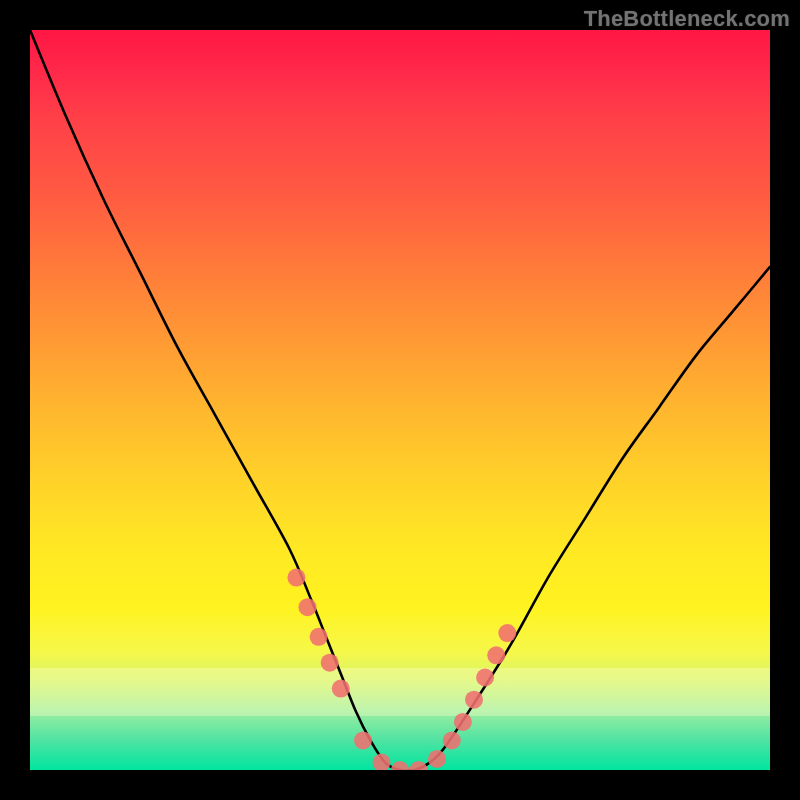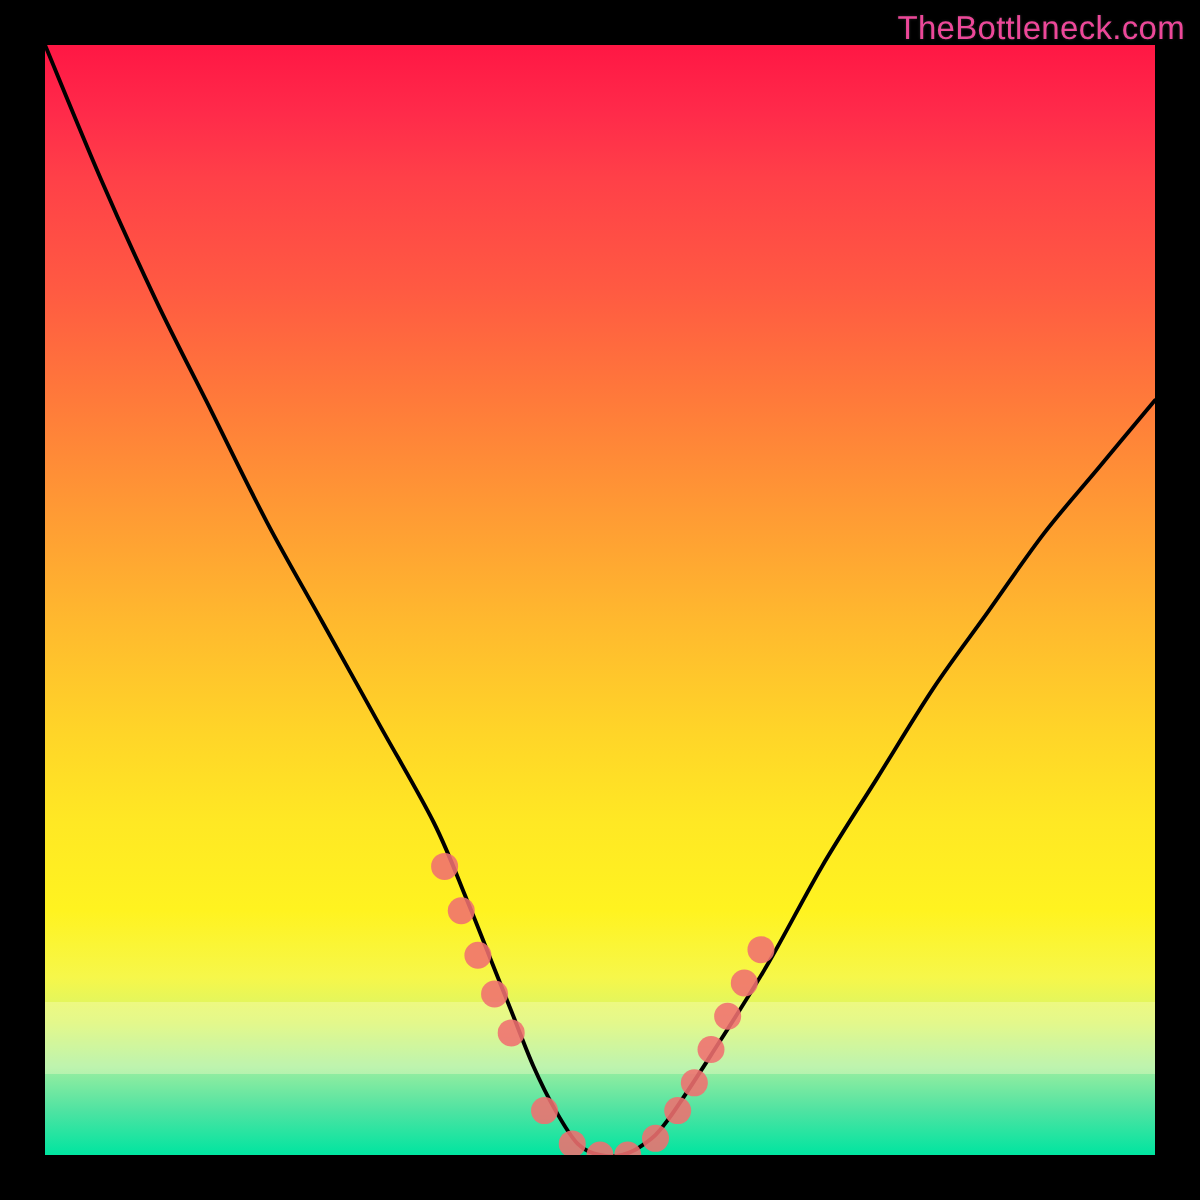--- a/index.html
+++ b/index.html
@@ -50,23 +50,23 @@
     width: 100%;
     height: 48px;
     bottom: 54px;
     background: rgba(255, 255, 200, 0.35);
     pointer-events: none;
   }
   .watermark {
     position: absolute;
     top: 6px;
     right: 10px;
-    color: #ec4899;
+    color: #737373;
     font-size: 22px;
-    font-weight: 400;
+    font-weight: 700;
     letter-spacing: 0.2px;
     pointer-events: none;
     z-index: 5;
     text-shadow: 0 0 2px rgba(255,255,255,0.15);
   }
   svg.curve {
     position: absolute;
     left: 0;
     top: 0;
     width: 100%;

